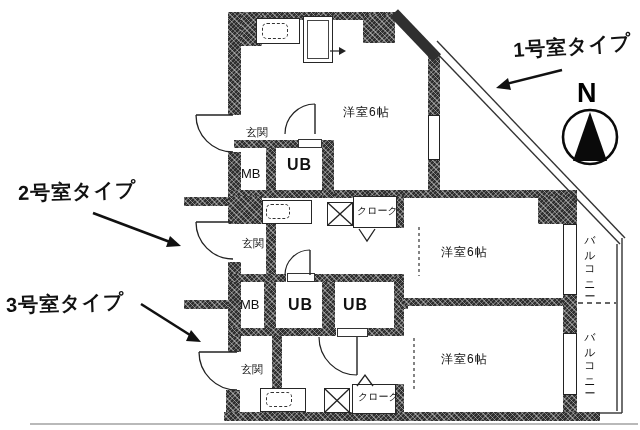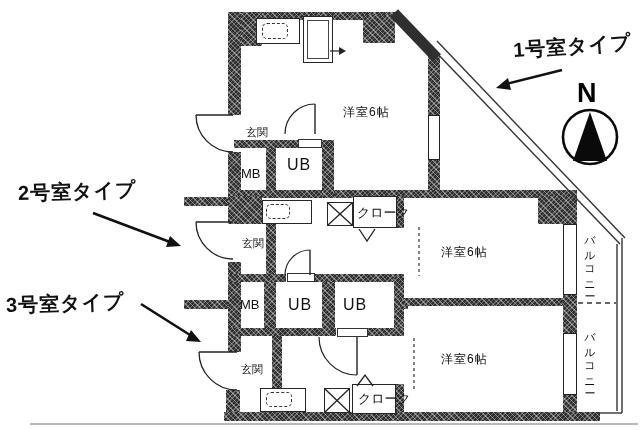--- a/index.html
+++ b/index.html
@@ -12,23 +12,23 @@
   .window-v{position:absolute;background:#fff;border:1px solid #222;box-sizing:border-box;z-index:2;
             background-image:linear-gradient(to right,transparent 46%,#222 46%,#222 54%,transparent 54%);}
   .fixture{position:absolute;background:#fff;border:1.4px solid #262626;box-sizing:border-box;z-index:2;}
   .sinkicon{position:absolute;background:#fff;border:1.3px dashed #333;border-radius:5px;box-sizing:border-box;z-index:3;}
   .inner{position:absolute;inset:3px;border:1px solid #444;}
   .threshold{position:absolute;background:#fff;border:1px solid #333;box-sizing:border-box;z-index:3;}
   .txt{position:absolute;z-index:6;white-space:nowrap;line-height:1;}
   .handw{font-size:20px;font-weight:bold;letter-spacing:1px;color:#111;}
   .roomtxt{font-size:12px;color:#111;letter-spacing:1px;}
   .smalltxt{font-size:11px;color:#111;}
-  .ubtxt{font-size:16px;color:#111;letter-spacing:1px;}
+  .ubtxt{font-size:16px;color:#111;letter-spacing:1px;font-weight:bold;}
   .mbtxt{font-size:13px;color:#111;}
-  .cloaktxt{font-size:13px;color:#111;}
+  .cloaktxt{font-size:10px;color:#111;}
   .vtext{writing-mode:vertical-rl;text-orientation:upright;font-size:11px;letter-spacing:3px;color:#111;}
   .ntxt{font-size:27px;font-weight:bold;color:#000;}
   svg.overlay{position:absolute;left:0;top:0;z-index:5;pointer-events:none;}
   .rule{position:absolute;left:30px;top:423px;width:608px;height:2px;background:#b9b9b9;z-index:0;}
 </style>
 </head>
 <body>
 
 <div id="stage">
   <div class="rule"></div>

